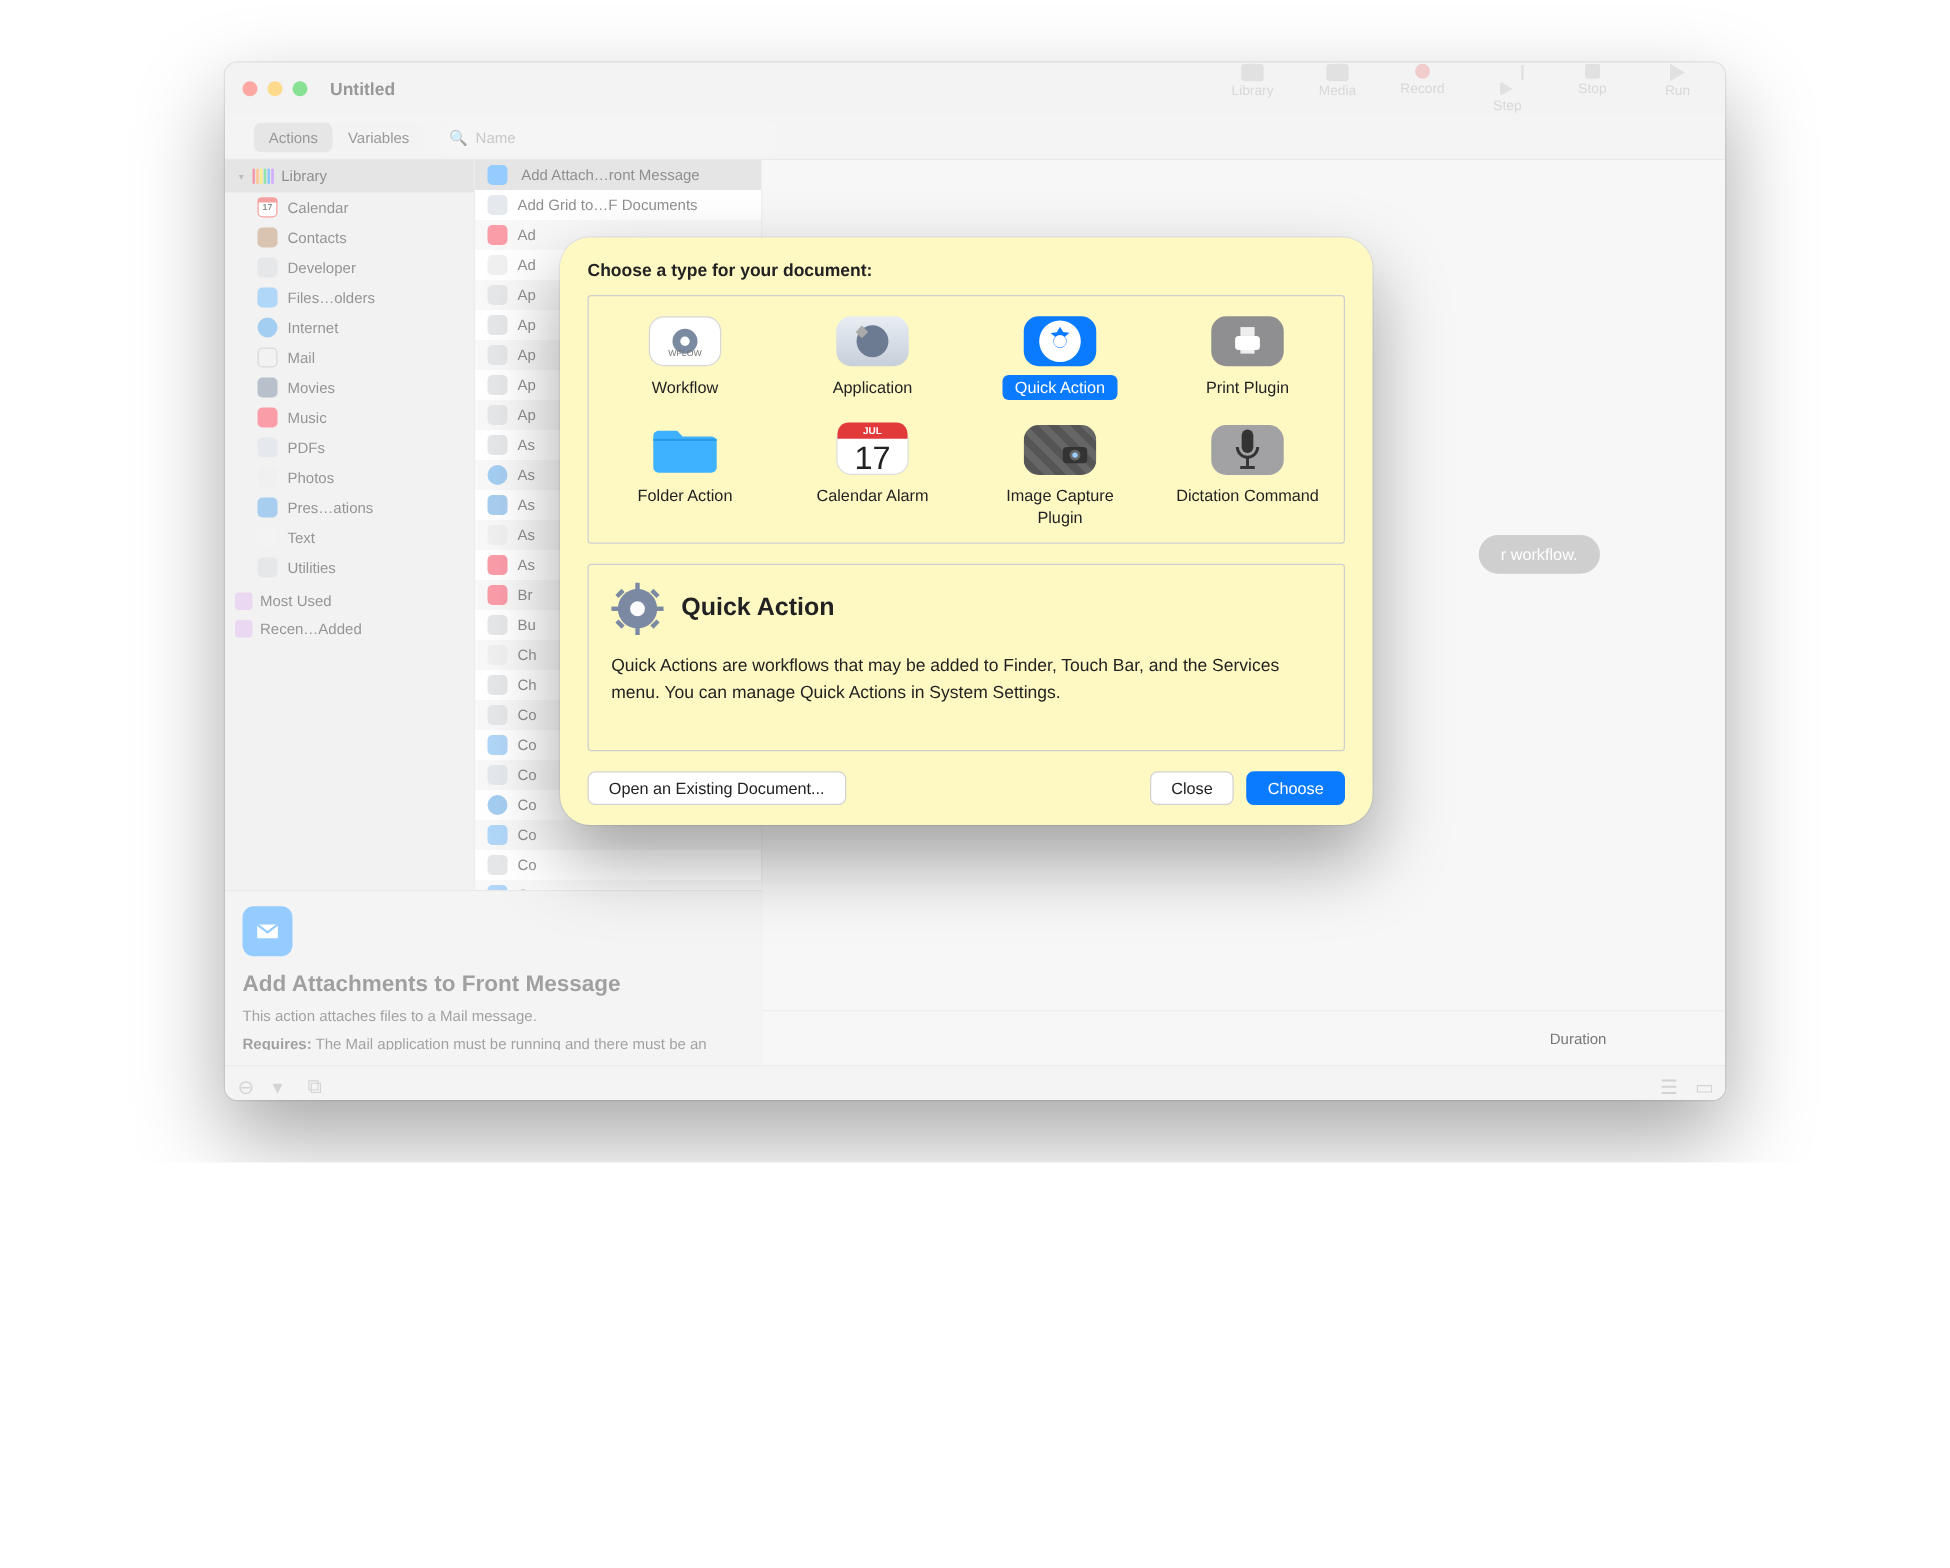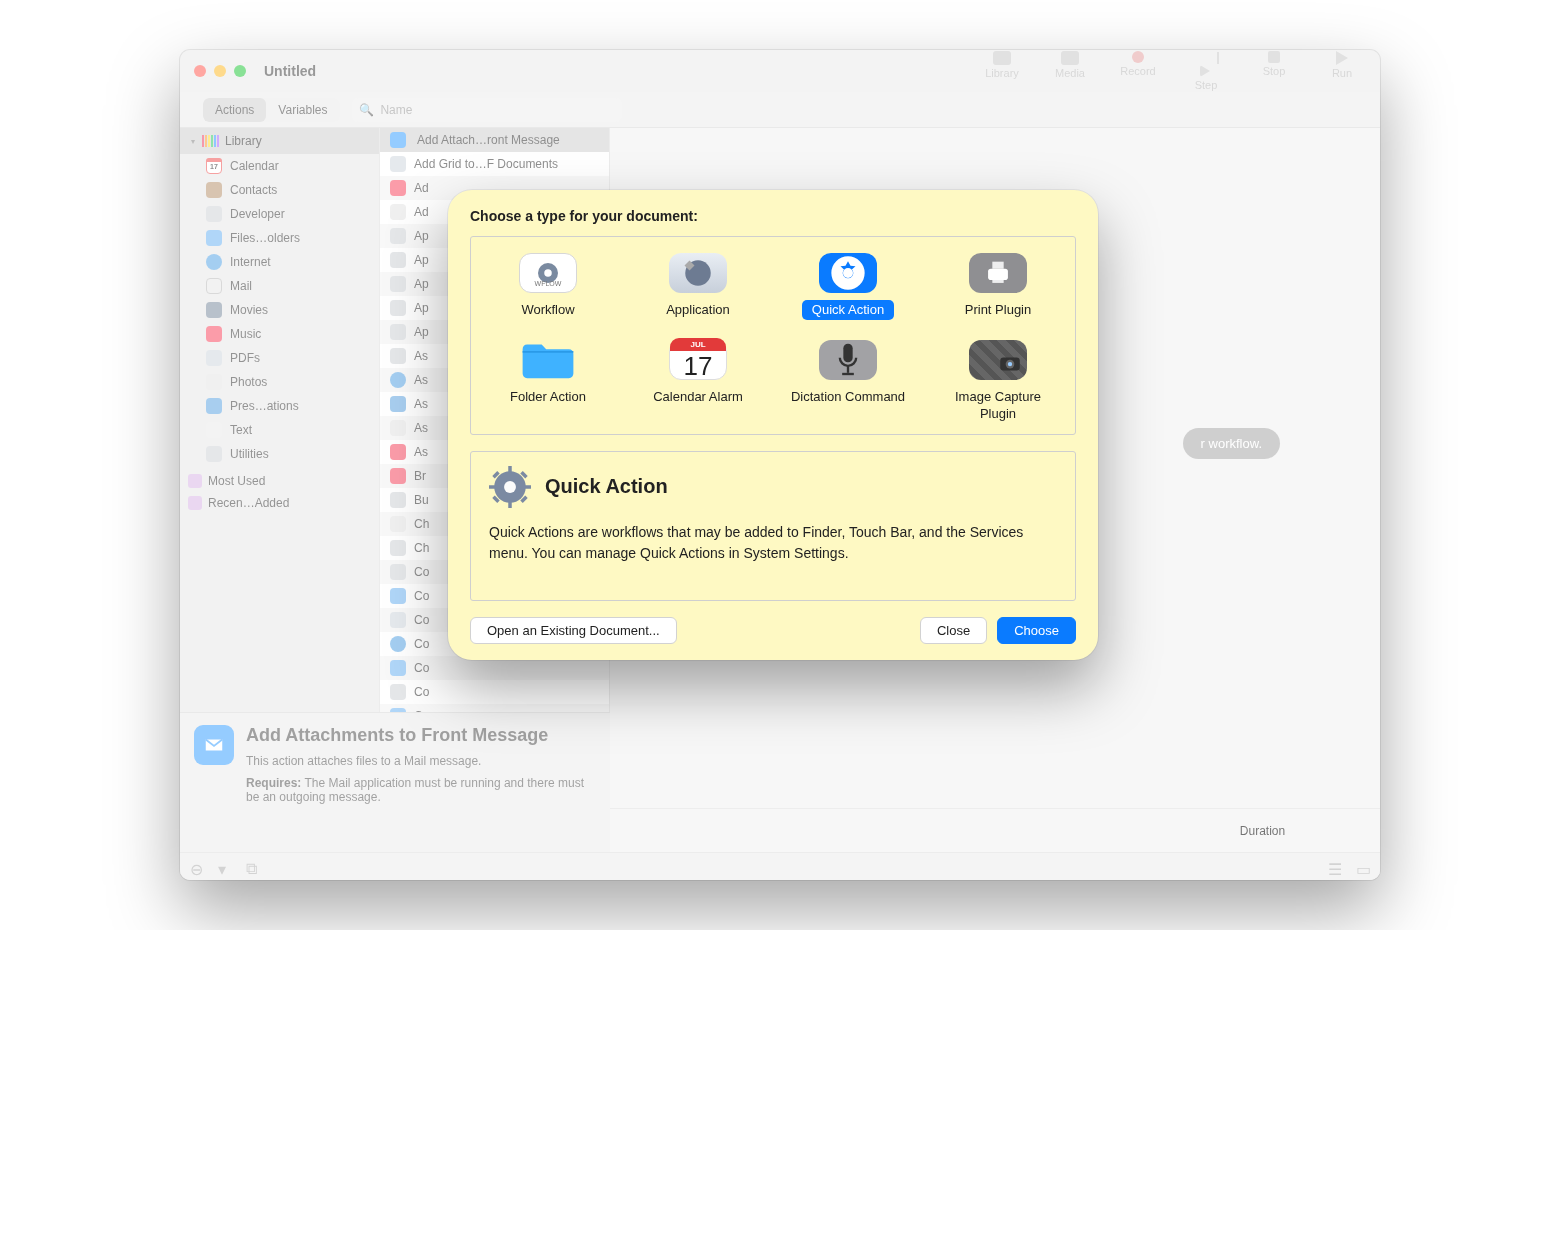--- a/index.html
+++ b/index.html
@@ -404,21 +404,21 @@
 
     <div class="col-main">
       <div class="canvas-hint"><span>r workflow.</span></div>
       <div class="logcols">
         <div class="c c1"></div>
         <div class="c c2">Duration</div>
       </div>
     </div>
   </div>
 
-  <div class="desc-pane" style="width:430px;">
+  <div class="desc-pane" style="width:430px;flex-direction:column;">
     <div class="big-icon">
       <svg viewBox="0 0 24 24">
           <path d="M3 6h18v12H3z" fill="#fff"></path>
           <path d="M3 6l9 7 9-7" fill="none" stroke="#3fa2ff" stroke-width="2"></path>
         </svg>
     </div>
     <div style="flex:1;overflow:hidden;">
       <div class="desc-title">Add Attachments to Front Message</div>
       <div class="desc-body">This action attaches files to a Mail message.</div>
       <div class="desc-meta">
@@ -499,40 +499,40 @@
 
       <div class="type-opt">
         <div class="iconbox ib-calalarm">
           <div class="top">JUL</div>
           <div class="num">17</div>
         </div>
         <div class="lbl">Calendar Alarm</div>
       </div>
 
       <div class="type-opt">
+        <div class="iconbox ib-image">
+          <svg viewBox="0 0 24 24">
+              <rect x="3" y="7" width="18" height="12" rx="3" fill="#333"></rect>
+              <circle cx="12" cy="13" r="4" fill="#666"></circle>
+              <circle cx="12" cy="13" r="2" fill="#9cf"></circle>
+            </svg>
+        </div>
+        <div class="lbl">Image Capture Plugin</div>
+      </div>
+
+      <div class="type-opt">
         <div class="iconbox ib-dict">
           <svg viewBox="0 0 24 32">
               <rect x="8" y="2" width="8" height="16" rx="4"></rect>
               <path d="M5 14a7 7 0 0014 0" fill="none" stroke="#333" stroke-width="2"></path>
               <rect x="11" y="21" width="2" height="6"></rect>
               <rect x="7" y="27" width="10" height="2"></rect>
             </svg>
         </div>
         <div class="lbl">Dictation Command</div>
-      </div>
-
-      <div class="type-opt">
-        <div class="iconbox ib-image">
-          <svg viewBox="0 0 24 24">
-              <rect x="3" y="7" width="18" height="12" rx="3" fill="#333"></rect>
-              <circle cx="12" cy="13" r="4" fill="#666"></circle>
-              <circle cx="12" cy="13" r="2" fill="#9cf"></circle>
-            </svg>
-        </div>
-        <div class="lbl">Image Capture Plugin</div>
       </div>
 
     </div>
 
     <div class="desc-box">
       <div class="hdr">
         <svg class="gearic" viewBox="0 0 24 24">
             <circle cx="12" cy="12" r="9" fill="#7b8aa2"></circle>
             <circle cx="12" cy="12" r="3.4" fill="#fbfbfb"></circle>
             <g fill="#7b8aa2">

